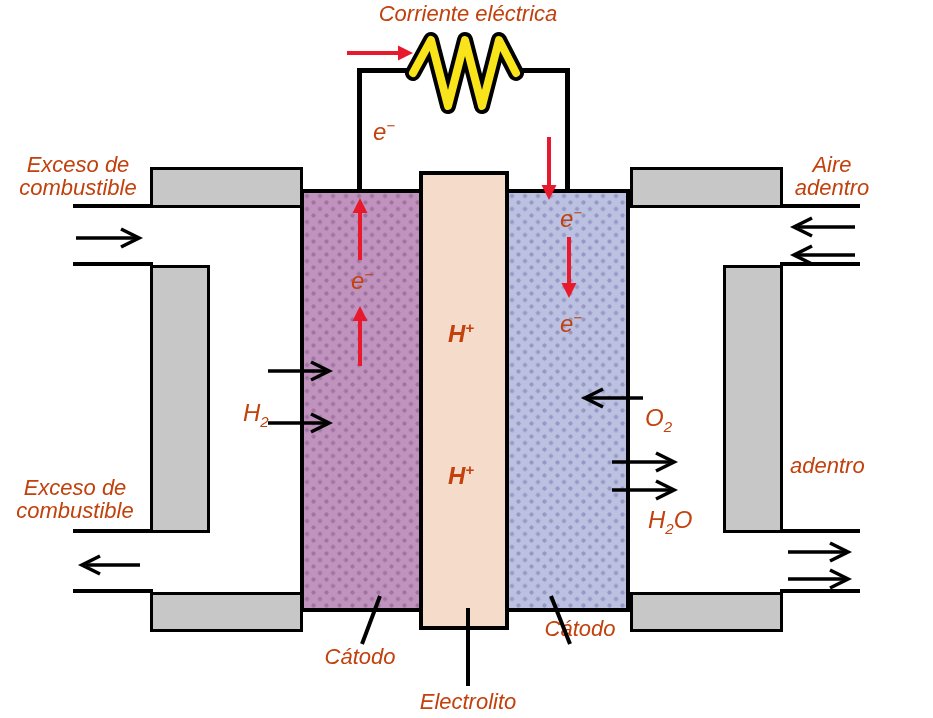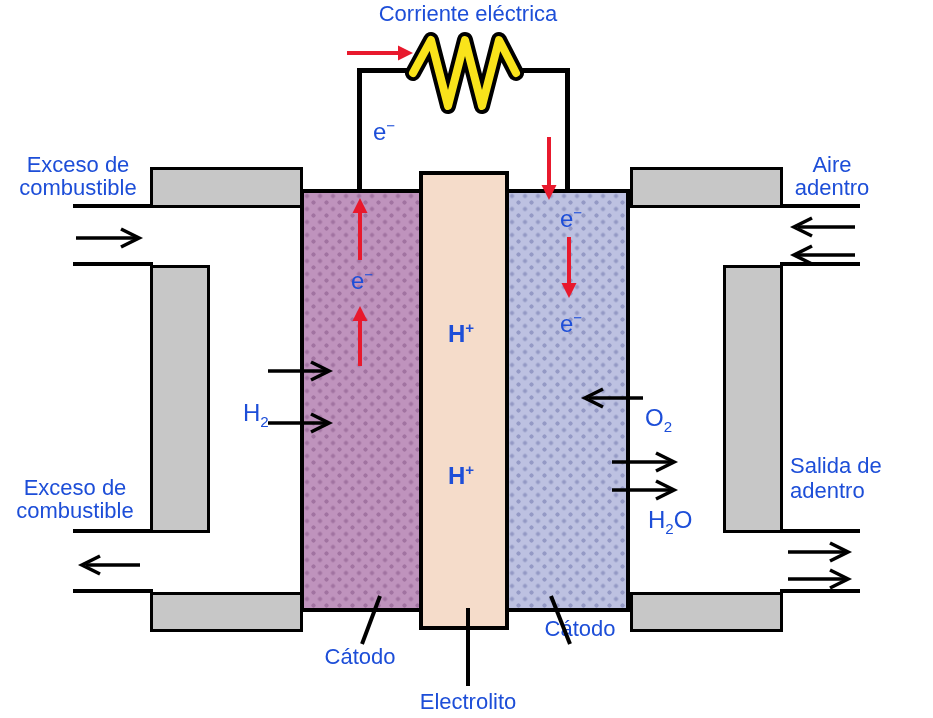--- a/index.html
+++ b/index.html
@@ -1,18 +1,18 @@
 <!DOCTYPE html>
 <html style="--outline-black: #000000; --channel-gray: #c7c7c7; --anode-fill: #bf93bd; --anode-dot: #a173a1; --cathode-fill: #bdc1e1; --cathode-dot: #9499c5; --electrolyte-fill: #f5dcca; --arrow-red: #e8192d; --resistor-yellow: #f9e31b;"><head>
 <meta charset="utf-8">
 <style>
   html,body{margin:0;padding:0;background:#fff;}
   #stage{
     position:relative;width:932px;height:718px;background:#fff;overflow:hidden;
-    font-family:"Liberation Sans",sans-serif;color:#1d4ed8;
+    font-family:"Liberation Sans",sans-serif;color:#c2410c;font-style:italic;
   }
   
   .wire{position:absolute;background:var(--outline-black);}
   
   .bar{position:absolute;background:var(--channel-gray);border:3px solid var(--outline-black);box-sizing:border-box;}
   
   .chline{position:absolute;height:4px;background:var(--outline-black);}
   
   .slab{position:absolute;border:4px solid var(--outline-black);box-sizing:border-box;}
   .anode{
@@ -88,21 +88,20 @@
   </div>
   <div class="lbl center" style="left:782px;top:153px;width:100px">
     <div>Aire</div>
     <div>adentro</div>
   </div>
   <div class="lbl center" style="left:0px;top:476px;width:150px">
     <div>Exceso de</div>
     <div>combustible</div>
   </div>
   <div class="lbl gasout" style="left:790px;top:453px;width:140px">
-    <div>Salida de</div>
     <div>adentro</div>
   </div>
 
   <div class="lbl center" style="left:310px;top:645px;width:100px">Cátodo</div>
   <div class="lbl center" style="left:408px;top:690px;width:120px">Electrolito</div>
   <div class="lbl center" style="left:530px;top:617px;width:100px">Cátodo</div>
 
   <div class="species" style="left:373px;top:113px"><span>e</span><sup>−</sup></div>
   <div class="species" style="left:351px;top:262px"><span>e</span><sup>−</sup></div>
   <div class="species" style="left:560px;top:200px"><span>e</span><sup>−</sup></div>

